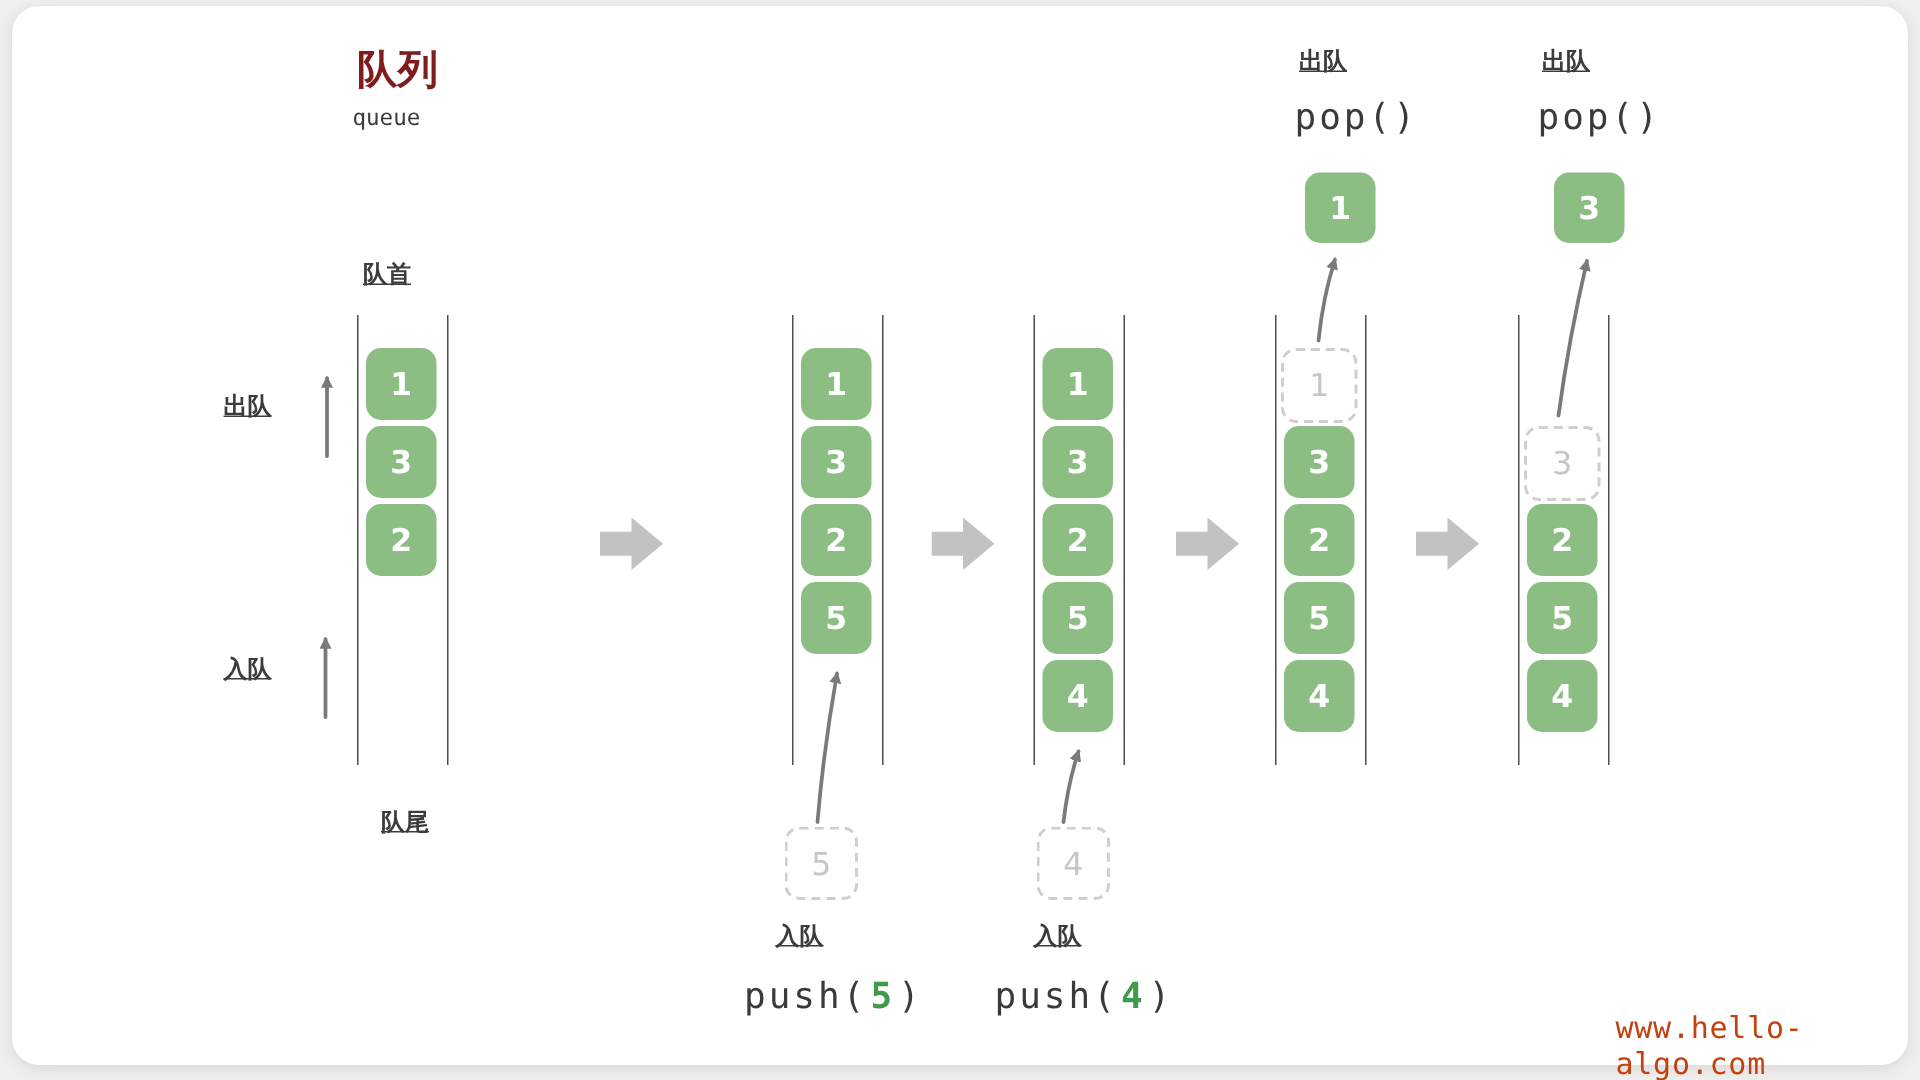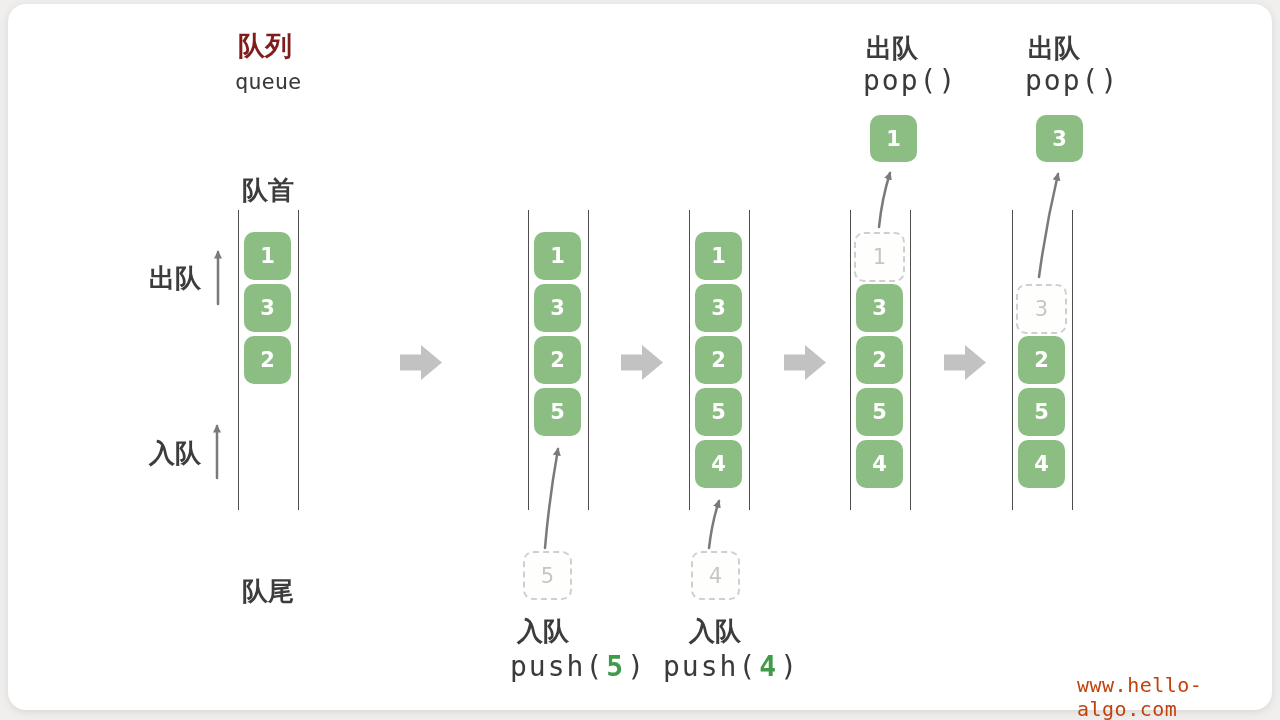--- a/index.html
+++ b/index.html
@@ -10,25 +10,25 @@
     color:#3C3C3C;
   }
   .card{
     position:absolute;left:8px;top:4px;width:1264px;height:706px;
     background:#FFFFFF;border-radius:18px;
     box-shadow:0 2px 10px rgba(0,0,0,0.10);
   }
   .abs{position:absolute;}
   
   .title-zh{left:238px;top:28px;font-size:27px;font-weight:700;color:#7f1d1d;}
-  .title-en{left:235px;top:69px;font-family:"DejaVu Sans Mono",monospace;font-size:22px;color:#3A3A3A;}
+  .title-en{left:235px;top:69px;font-family:"DejaVu Sans Mono",monospace;font-size:15px;color:#3A3A3A;}
   
-  .cjk{font-size:26px;font-weight:700;color:#3C3C3C;white-space:nowrap;}
+  .cjk{font-size:16px;font-weight:700;color:#3C3C3C;white-space:nowrap;text-decoration:underline;}
   .lbl-front{left:242px;top:173px;}
-  .lbl-rear{left:242px;top:538px;margin-top:36px;}
+  .lbl-rear{left:254px;top:538px;}
   .lbl-deq{left:149px;top:261px;}
   .lbl-enq{left:149px;top:436px;}
   
   .col{
     position:absolute;top:210px;height:300px;width:61px;box-sizing:border-box;
     border-left:1.5px solid #4E4E4E;border-right:1.5px solid #4E4E4E;
   }
   .c1{left:238px;} .c2{left:528px;} .c3{left:689px;} .c4{left:850px;} .c5{left:1012px;}
   
   .qbox{
@@ -51,21 +51,21 @@
     display:flex;align-items:center;justify-content:center;
   }
   .pend-box{
     position:absolute;width:45px;height:45px;border-radius:10px;
     border:2px dashed #CFCFCF;background:#FEFEFD;color:#C6C6C6;
     font-family:"DejaVu Sans",sans-serif;font-size:21px;
     display:flex;align-items:center;justify-content:center;
   }
   
   .code{
-    font-family:"DejaVu Sans Mono",monospace;font-size:28px;color:#3A3A3A;
+    font-family:"DejaVu Sans Mono",monospace;font-size:24px;color:#3A3A3A;
     letter-spacing:2px;white-space:nowrap;
   }
   .code .arg{color:#3F9B4A;font-weight:700;margin:0 2px;}
   .block-arrow{position:absolute;top:345px;width:42px;height:35px;}
   .overlay{position:absolute;left:0;top:0;pointer-events:none;}
   .watermark{
     left:1077px;top:673px;font-family:"DejaVu Sans Mono",monospace;
     font-size:20px;color:#c2410c;letter-spacing:0.5px;
   }
 </style>
@@ -105,21 +105,21 @@
 </div>
 
 <div class="col c2">
   <div class="qbox s1">1</div>
   <div class="qbox s2">3</div>
   <div class="qbox s3">2</div>
   <div class="qbox s4">5</div>
 </div>
 <div class="pend-box" style="left:523px;top:551px;">5</div>
 <div class="abs cjk" style="left:517px;top:614px;">入队</div>
-<div class="abs code" style="left:510px;top:650px;"><span>push(</span><span class="arg">5</span><span>)</span></div>
+<div class="abs code" style="left:496px;top:650px;"><span>push(</span><span class="arg">5</span><span>)</span></div>
 
 <div class="col c3">
   <div class="qbox s1">1</div>
   <div class="qbox s2">3</div>
   <div class="qbox s3">2</div>
   <div class="qbox s4">5</div>
   <div class="qbox s5">4</div>
 </div>
 <div class="pend-box" style="left:691px;top:551px;">4</div>
 <div class="abs cjk" style="left:689px;top:614px;">入队</div>

